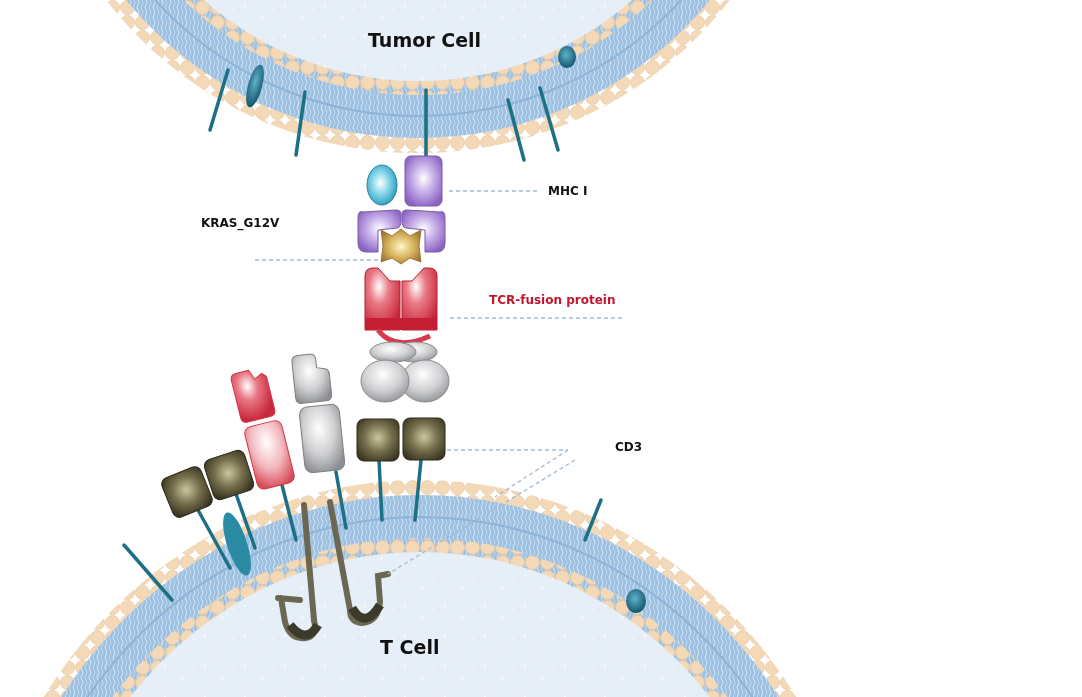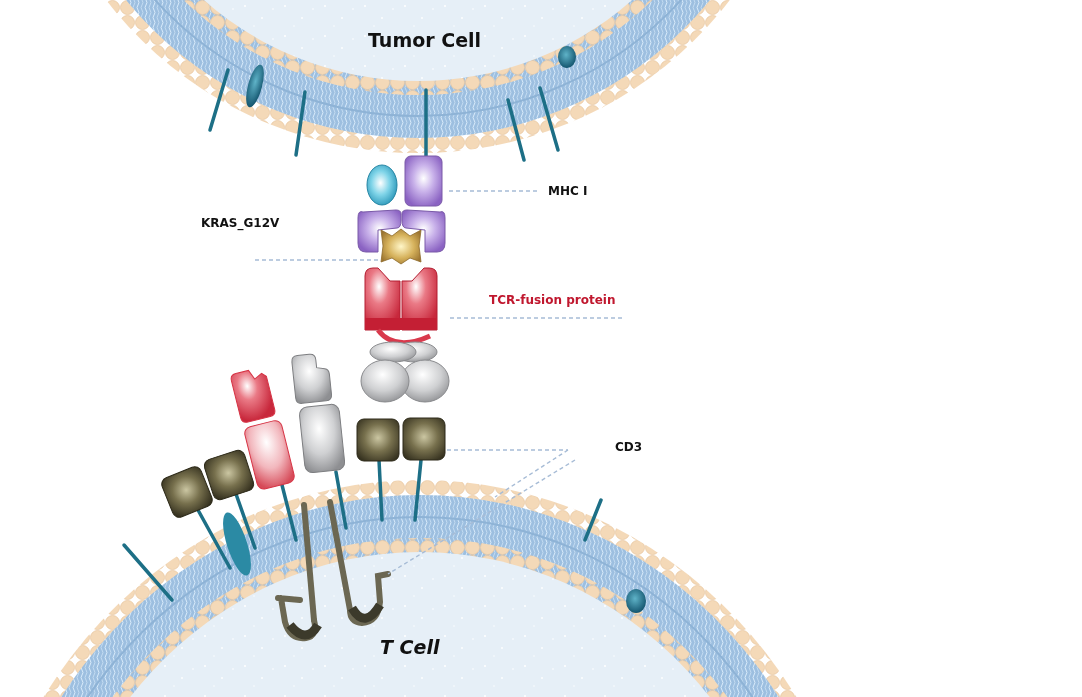--- a/index.html
+++ b/index.html
@@ -160,17 +160,17 @@
     <line x1="449" y1="191" x2="540" y2="191"></line>
     <line x1="255" y1="260" x2="380" y2="260"></line>
     <line x1="450" y1="318" x2="622" y2="318"></line>
     <line x1="447" y1="450" x2="568" y2="450"></line>
     <line x1="568" y1="450" x2="495" y2="497"></line>
     <line x1="575" y1="460" x2="388" y2="574"></line>
   </g>
 </svg>
 
 <div class="label cell-title" style="left:368px; top:29px;">Tumor Cell</div>
-<div class="label cell-title" style="left:380px; top:636px;font-style:italic;">T Cell</div>
+<div class="label cell-title" style="left:380px; top:636px;">T Cell</div>
 <div class="label callout" style="left:548px; top:184px;">MHC I</div>
 <div class="label callout" style="left:201px; top:216px;">KRAS_G12V</div>
 <div class="label callout" style="left:489px; top:293px; color:#c0172e;">TCR-fusion protein</div>
 <div class="label callout" style="left:579px; top:440px;margin-left:36px;">CD3</div>
 
 </body></html>

